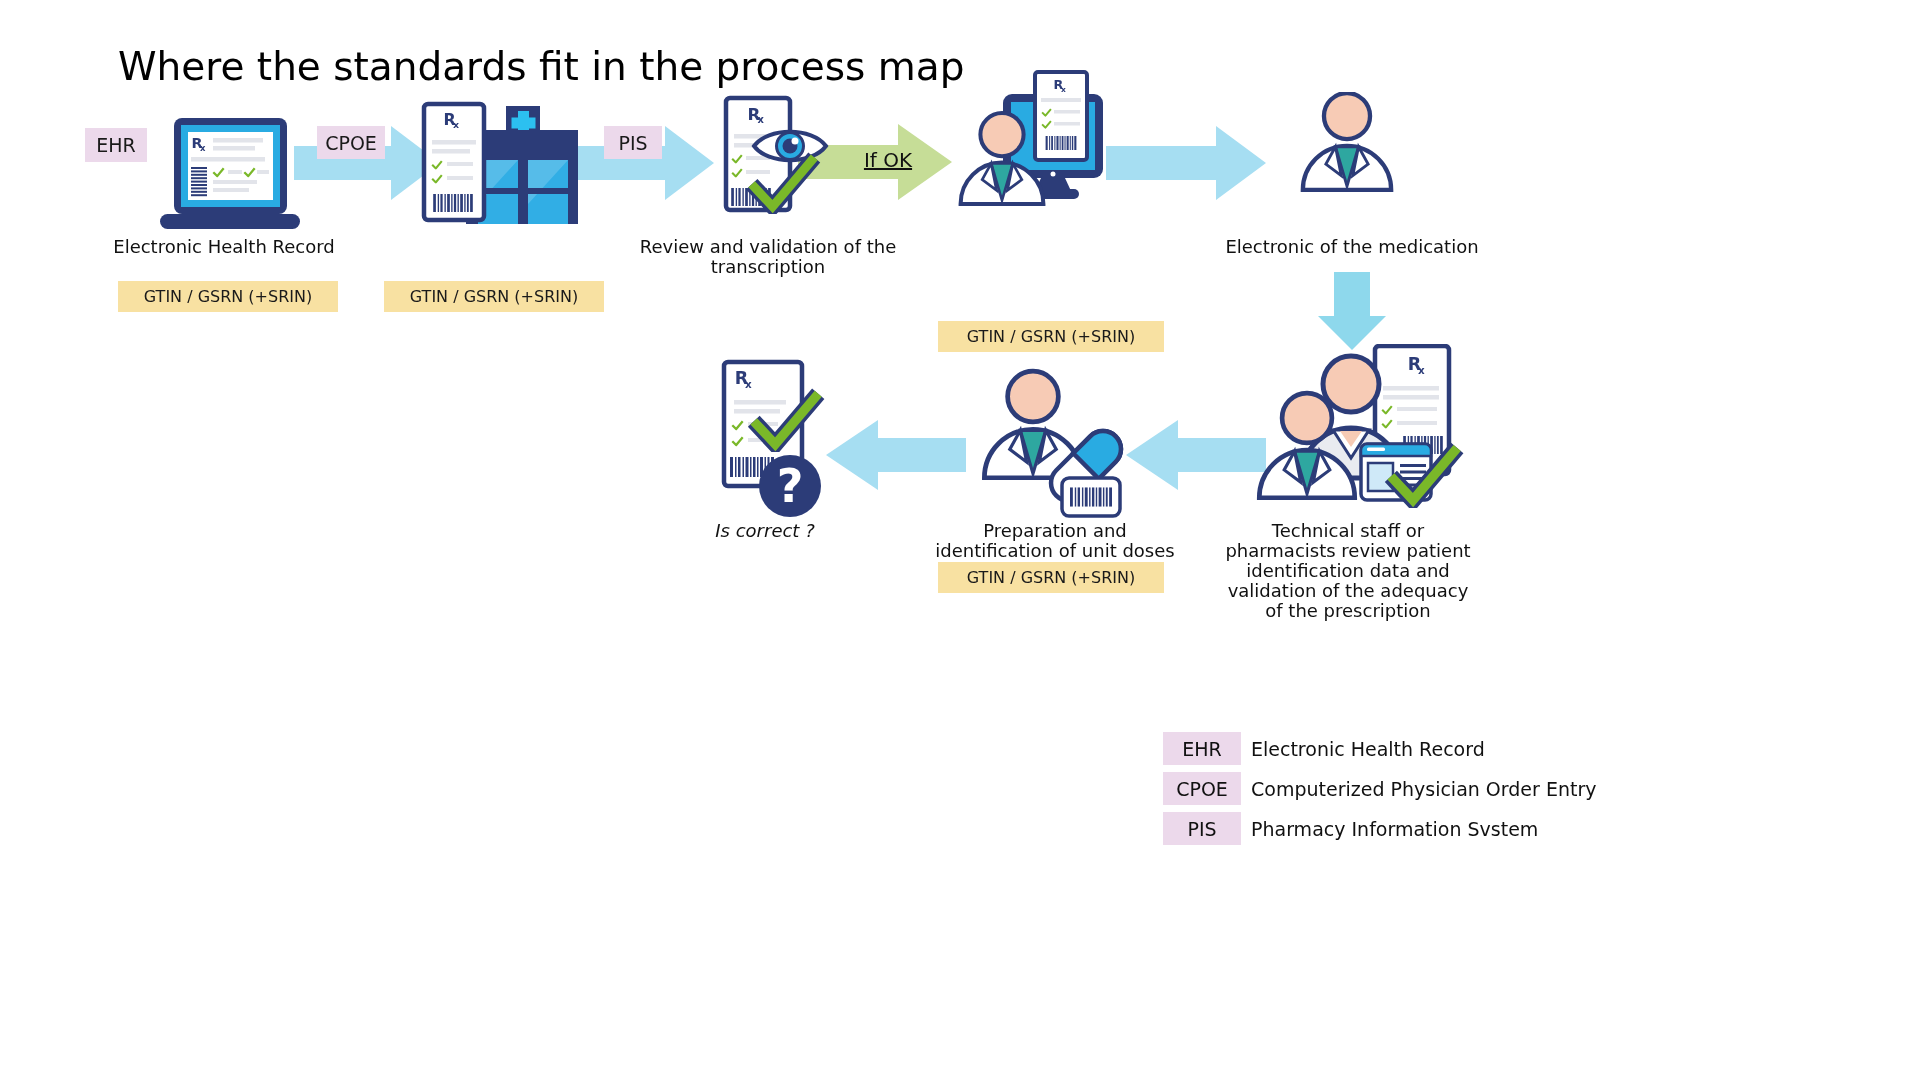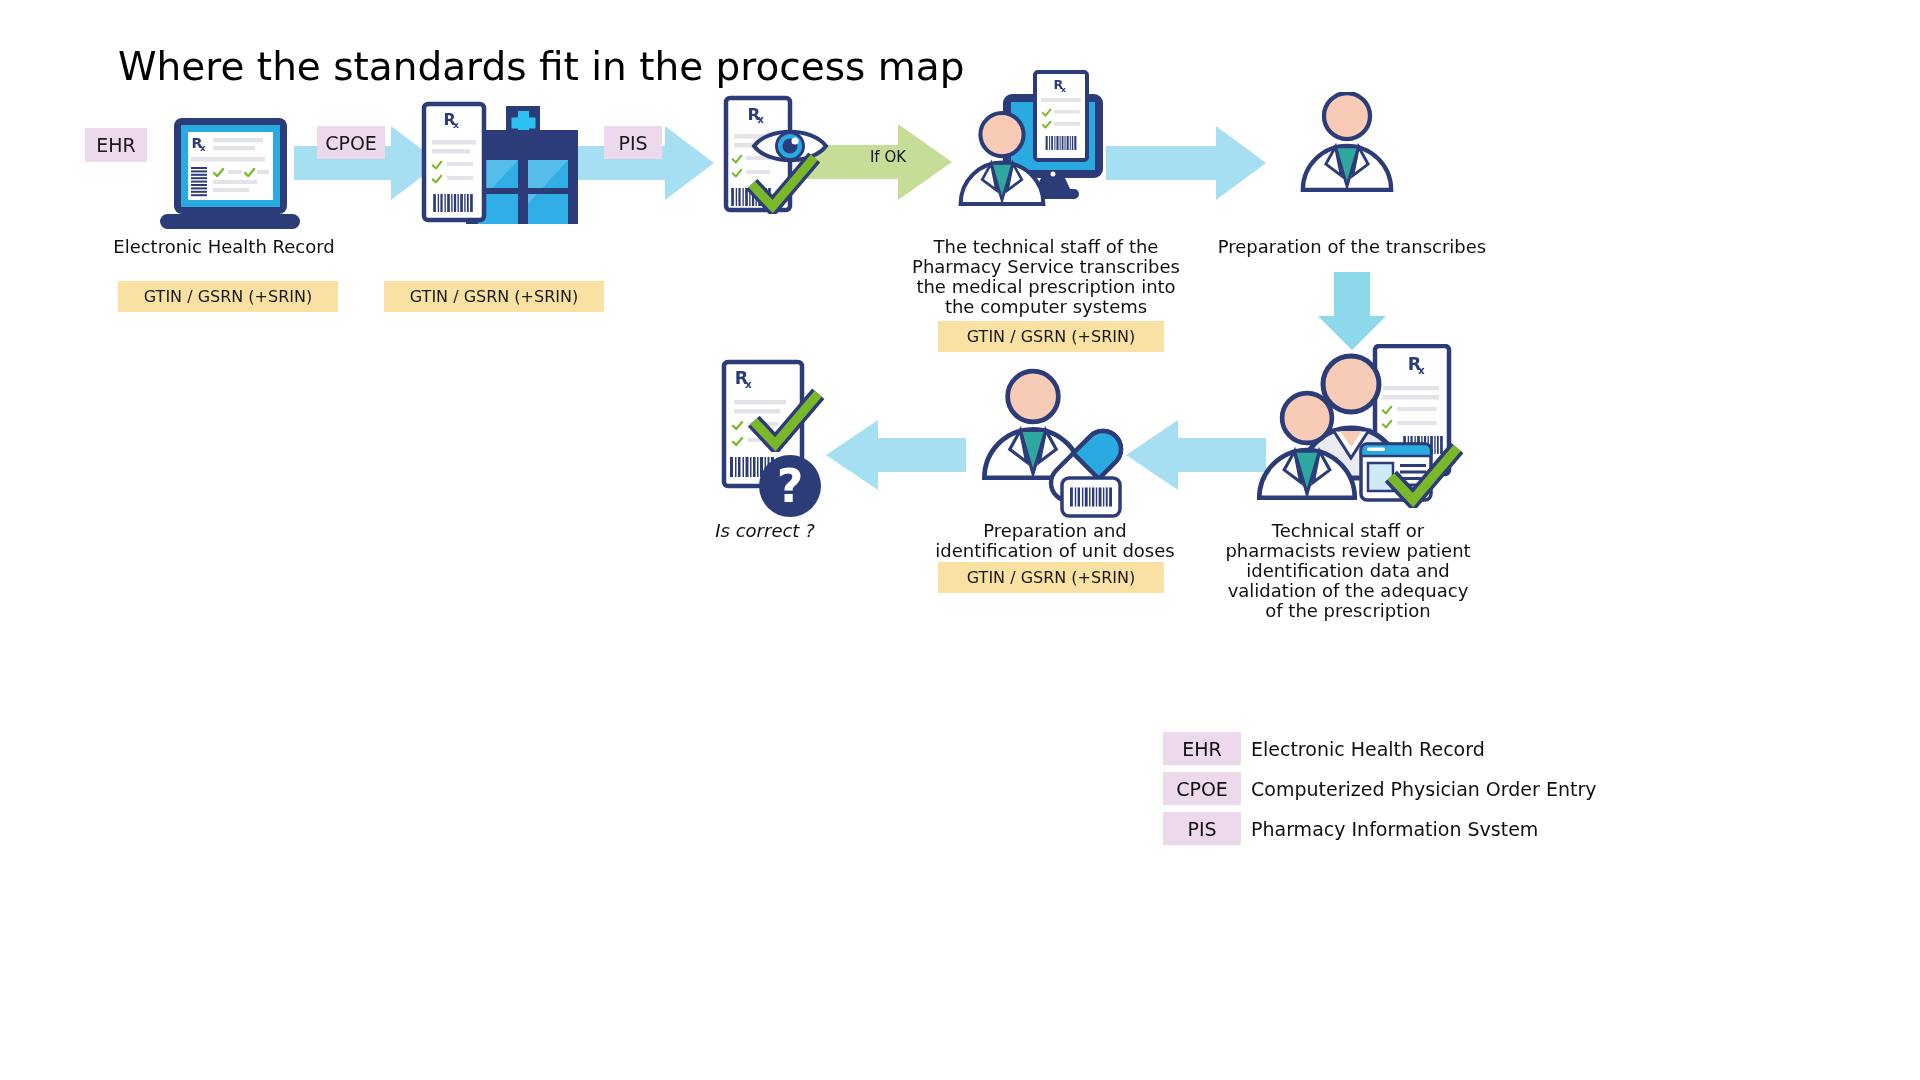--- a/index.html
+++ b/index.html
@@ -16,21 +16,21 @@
     position:absolute;display:flex;align-items:center;justify-content:center;
     font-size:19px;color:#1a1a1a;
   }
   .badge.pink{background:#ecd9eb;}
   .badge.yellow{background:#f8e1a2;font-size:16px;}
   .step-label{
     position:absolute;font-size:18px;line-height:20px;text-align:center;
     white-space:pre-line;color:#111;
   }
   .ifok{
-    position:absolute;font-size:15px;color:#111;text-align:center;
+    position:absolute;font-size:20px;color:#111;text-align:center;text-decoration:underline;
   }
   .legend-row{position:absolute;display:flex;align-items:center;}
   .legend-abbr{
     width:78px;height:33px;background:#ecd9eb;display:flex;align-items:center;
     justify-content:center;font-size:19px;flex:0 0 auto;
   }
   .legend-name{margin-left:10px;font-size:19px;white-space:nowrap;}
   svg{display:block;}
 </style>
 </head>
@@ -228,25 +228,23 @@
     </svg>
   </div>
 
   <div class="abs" style="left:1300px;top:92px;">
     <svg width="95" height="102" viewBox="0 0 95 102">
       <use href="#sym-person" x="-1" y="-2" width="96" height="102"></use>
     </svg>
   </div>
 
   <div class="step-label" style="left:64px;top:237px;width:320px;">Electronic Health Record</div>
-  <div class="step-label" style="left:886px;top:237px;width:320px;">The technical staff of the
-Pharmacy Service transcribes
-the medical prescription into
-the computer systems</div>
-  <div class="step-label" style="left:1192px;top:237px;width:320px;">Preparation of the transcribes</div>
+  <div class="step-label" style="left:608px;top:237px;width:320px;">Review and validation of the
+transcription</div>
+  <div class="step-label" style="left:1192px;top:237px;width:320px;">Electronic of the medication</div>
 
   <div class="badge yellow" style="left:118px;top:281px;width:220px;height:31px;">GTIN / GSRN (+SRIN)</div>
   <div class="badge yellow" style="left:384px;top:281px;width:220px;height:31px;">GTIN / GSRN (+SRIN)</div>
   <div class="badge yellow" style="left:938px;top:321px;width:226px;height:31px;">GTIN / GSRN (+SRIN)</div>
 
   <div class="abs" style="left:1255px;top:344px;">
     <svg width="210" height="172" viewBox="0 0 210 172">
       <g>
         <rect x="120" y="2" width="74" height="128" rx="4" fill="#ffffff" stroke="#2c3c78" stroke-width="4.5"></rect>
         <use href="#sym-rx" x="152" y="10" width="22" height="21"></use>

